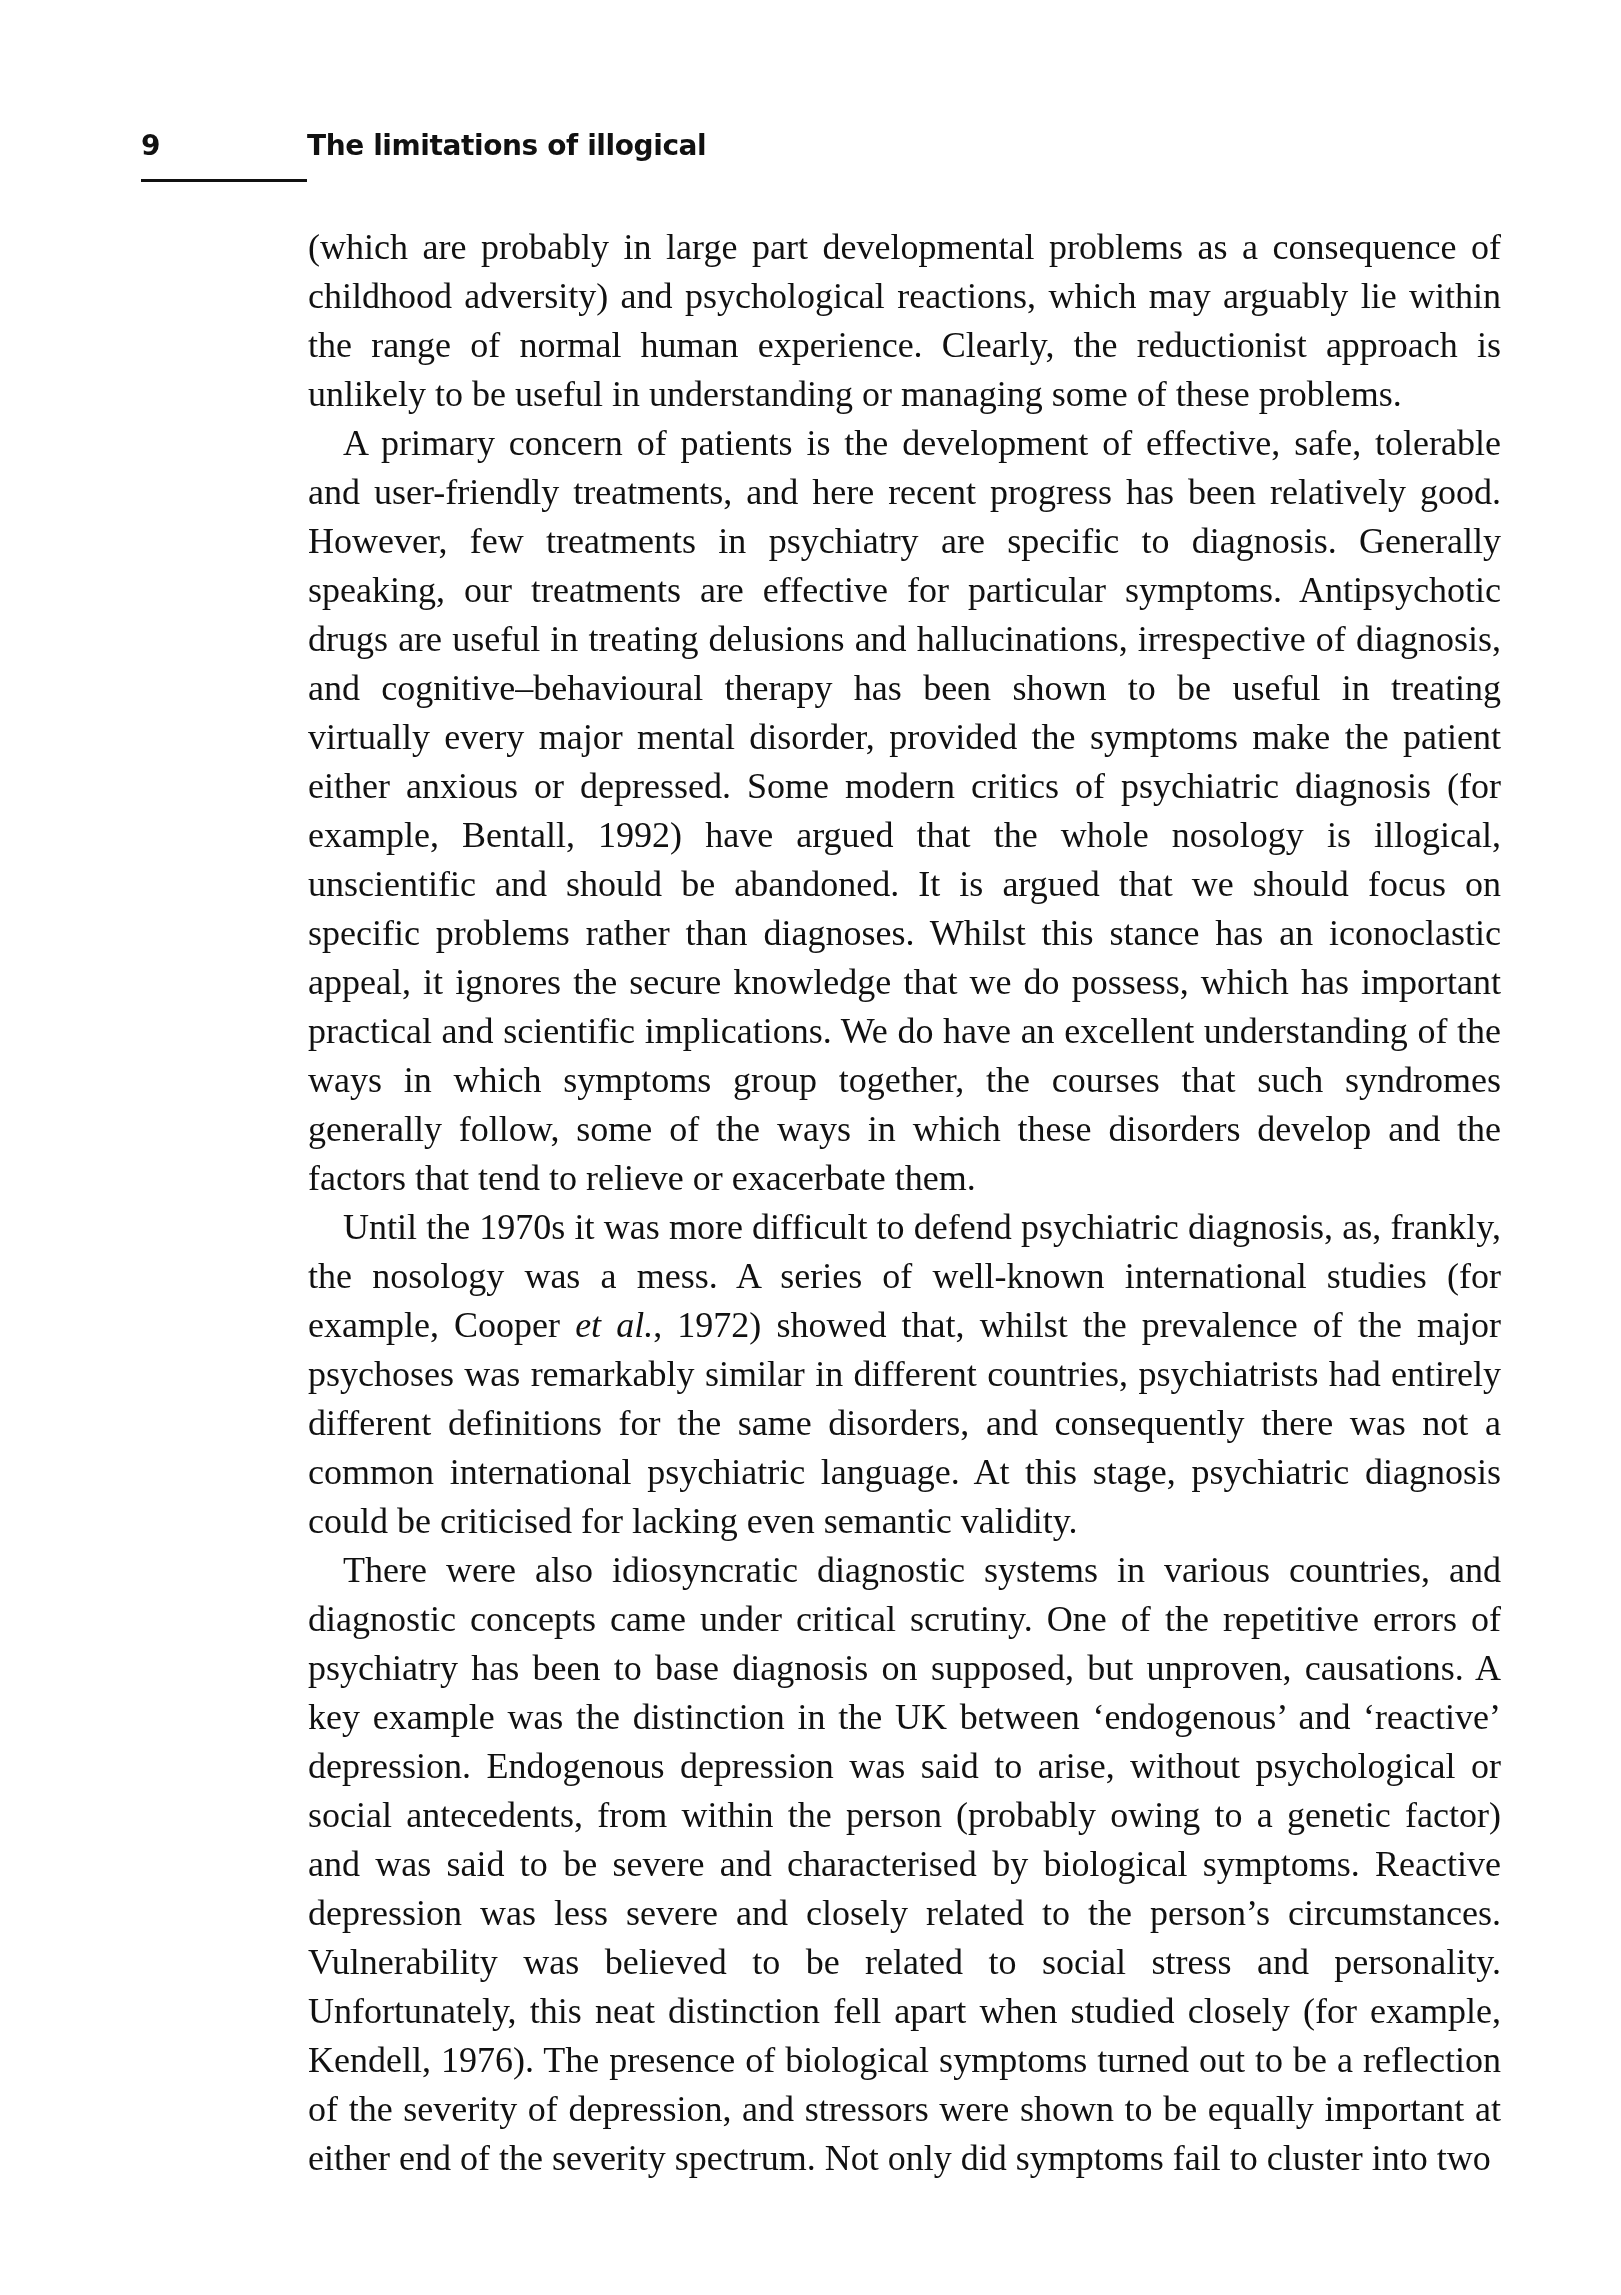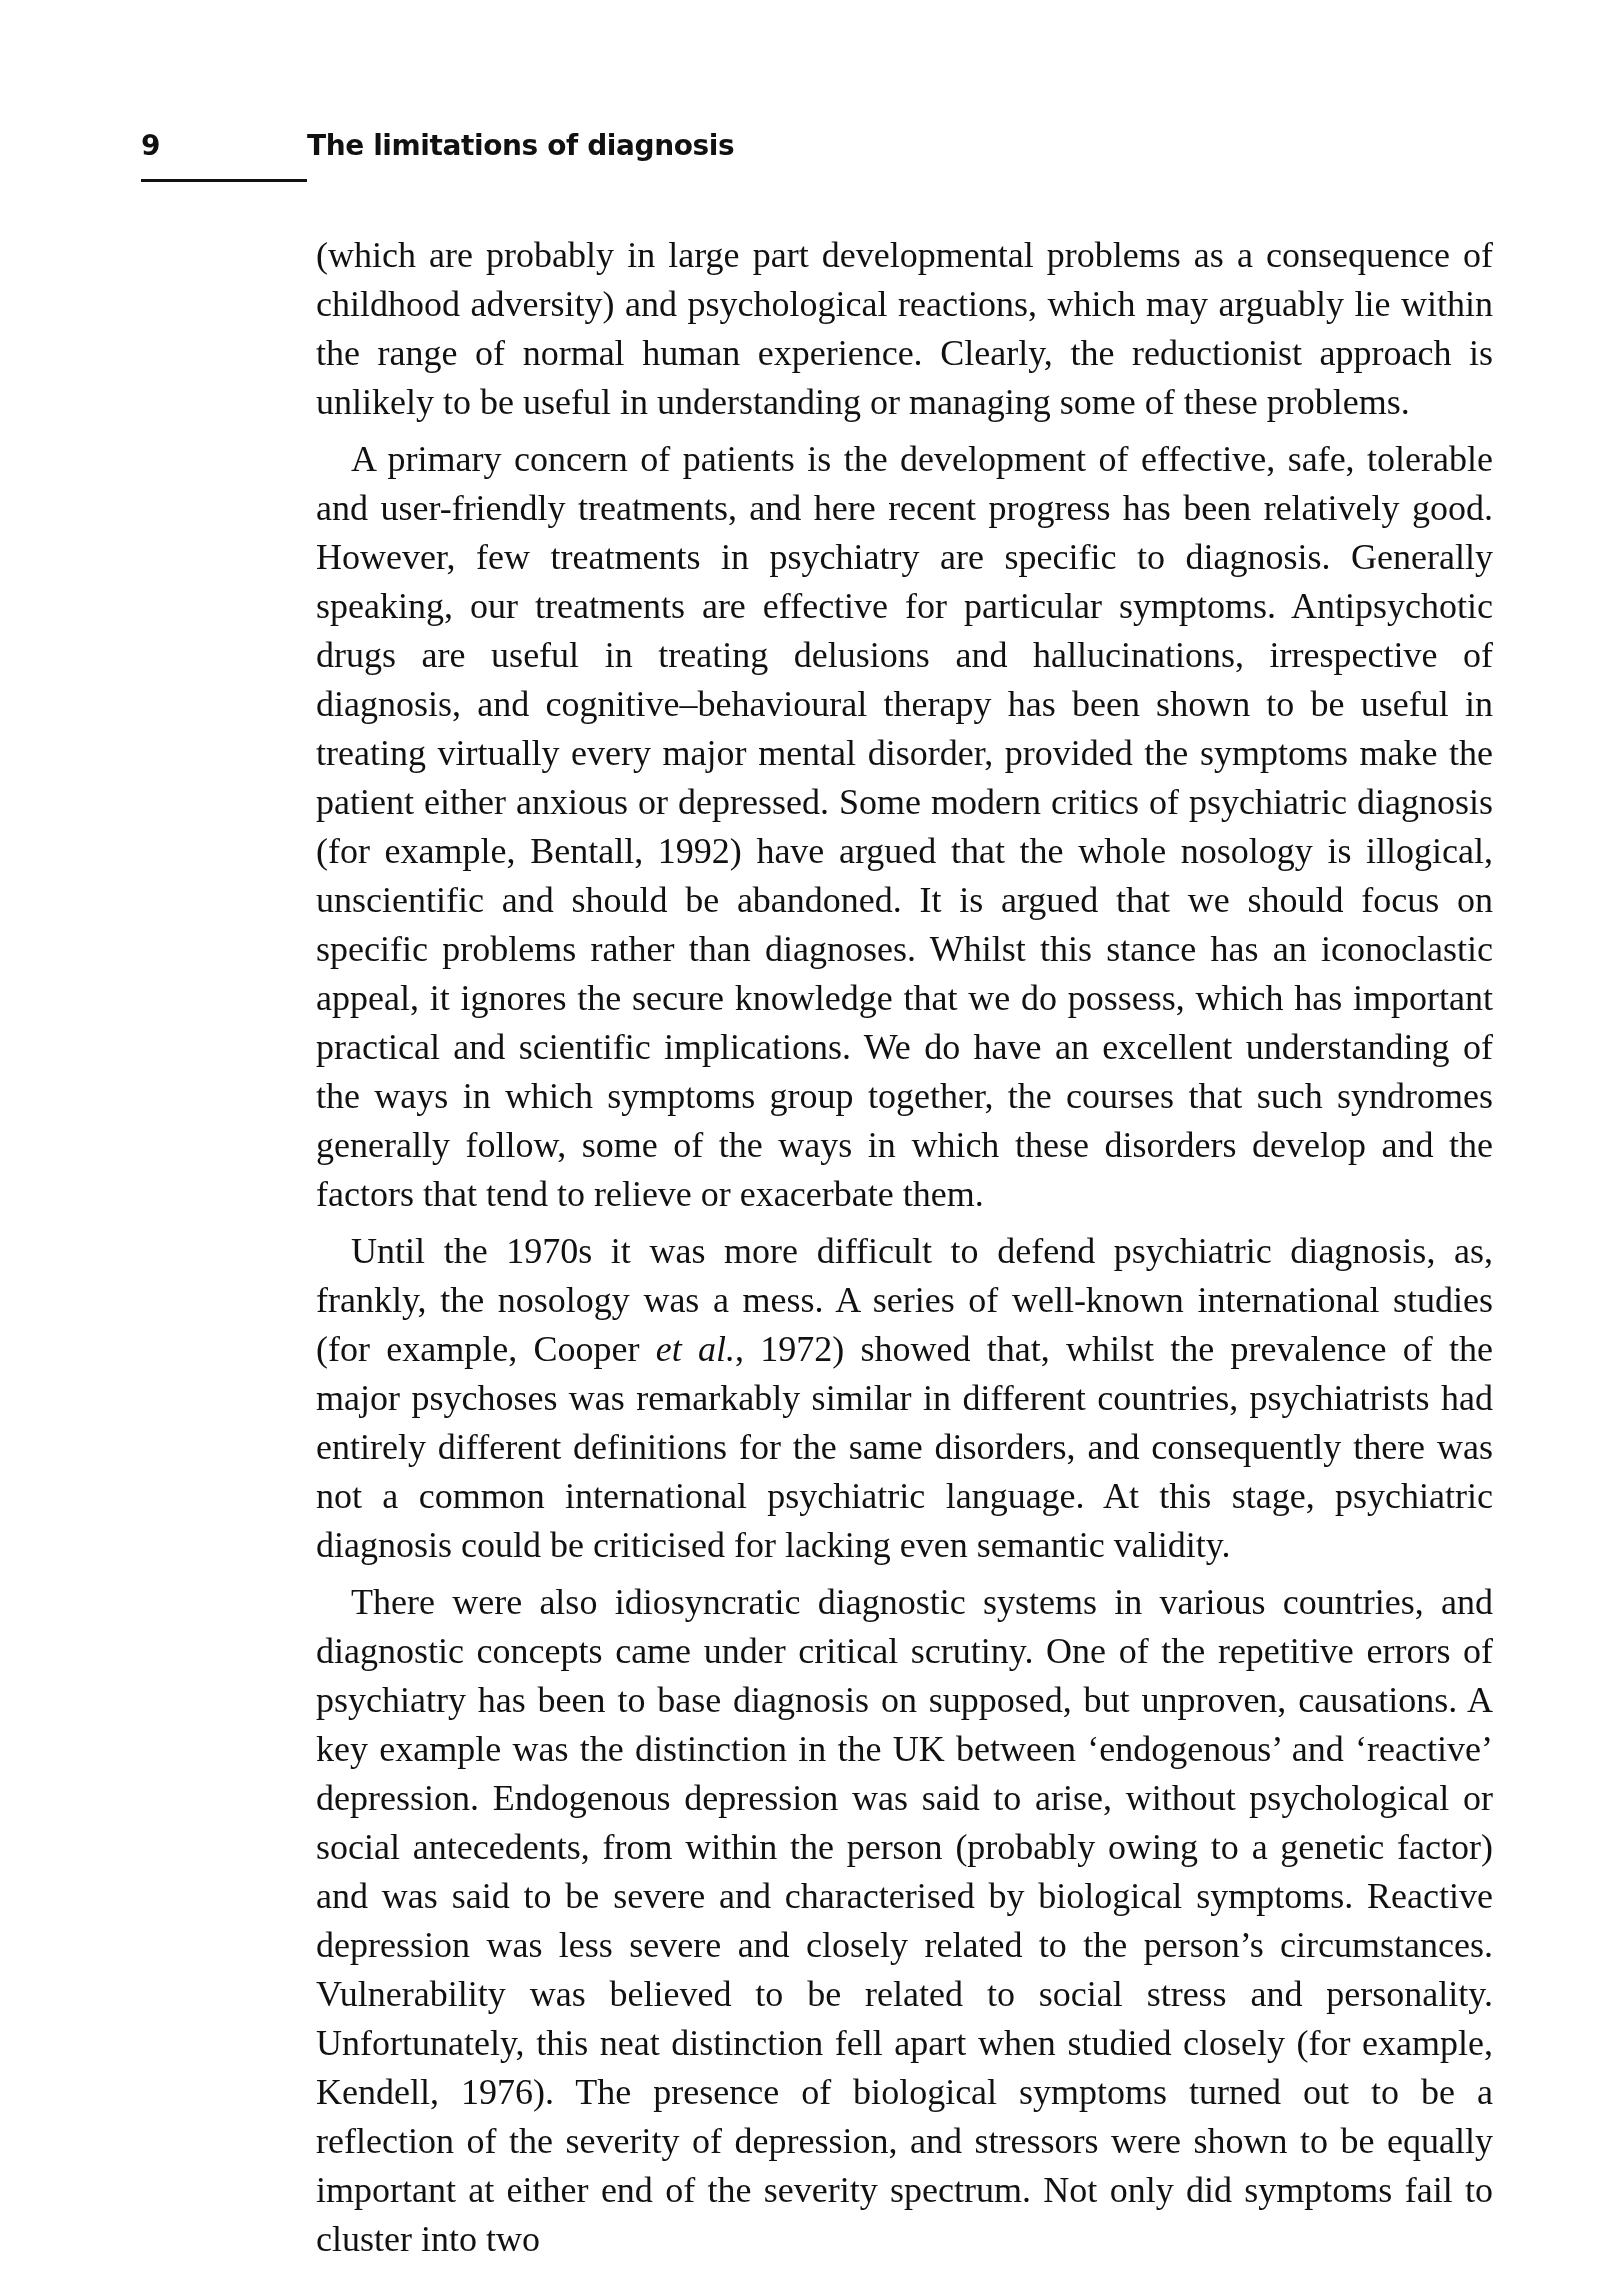--- a/index.html
+++ b/index.html
@@ -2,31 +2,31 @@
 <html style="font-size:13.3px"><head>
 <meta charset="utf-8">
 <style>
   html, body { margin: 0; padding: 0; background: #ffffff; }
   body { width: 1622px; height: 2295px; position: relative; overflow: hidden; color: #111; }
   .running-head { position: absolute; top: 125px; left: 141px; width: 1364px; height: 58px; }
   .page-number { position: absolute; left: 0; top: 0; font-family: "DejaVu Sans", sans-serif; font-weight: bold; font-size: 28px; line-height: 42px; }
   .head-rule { position: absolute; left: 0; top: 54px; width: 166px; height: 3.3px; background: #111; }
   .chapter-title { position: absolute; left: 166px; top: 0; font-family: "DejaVu Sans", sans-serif; font-weight: bold; font-size: 28px; line-height: 42px; letter-spacing: -0.4px; }
   .text-block { position: absolute; left: 308px; top: 223px; width: 1193px; font-family: "Liberation Serif", serif; font-size: 36px; line-height: 49px; text-align: justify; }
-  .para { margin: 8px; text-indent: 35px; hyphens: none; }
+  .para { margin: 0; text-indent: 35px; hyphens: none; }
   .para.first { text-indent: 0; }
   em { }
 </style>
 </head>
 <body>
 
 <div class="running-head">
   <span class="page-number">9</span>
   <div class="head-rule"></div>
-  <span class="chapter-title">The limitations of diagnosis</span>
+  <span class="chapter-title">The limitations of illogical</span>
 </div>
 
 <div class="text-block">
   <p class="para first">(which are probably in large part developmental problems as a consequence of childhood adversity) and psychological reactions, which may arguably lie within the range of normal human experience. Clearly, the reductionist approach is unlikely to be useful in understanding or managing some of these problems.</p>
   <p class="para">A primary concern of patients is the development of effective, safe, tolerable and user-friendly treatments, and here recent progress has been relatively good. However, few treatments in psychiatry are specific to diagnosis. Generally speaking, our treatments are effective for particular symptoms. Antipsychotic drugs are useful in treating delusions and hallucinations, irrespective of diagnosis, and cognitive–behavioural therapy has been shown to be useful in treating virtually every major mental disorder, provided the symptoms make the patient either anxious or depressed. Some modern critics of psychiatric diagnosis (for example, Bentall, 1992) have argued that the whole nosology is illogical, unscientific and should be abandoned. It is argued that we should focus on specific problems rather than diagnoses. Whilst this stance has an iconoclastic appeal, it ignores the secure knowledge that we do possess, which has important practical and scientific implications. We do have an excellent understanding of the ways in which symptoms group together, the courses that such syndromes generally follow, some of the ways in which these disorders develop and the factors that tend to relieve or exacerbate them.</p>
   <p class="para"><span>Until the 1970s it was more difficult to defend psychiatric diagnosis, as, frankly, the nosology was a mess. A series of well-known international studies (for example, Cooper </span><em>et al.</em><span>, 1972) showed that, whilst the prevalence of the major psychoses was remarkably similar in different countries, psychiatrists had entirely different definitions for the same disorders, and consequently there was not a common international psychiatric language. At this stage, psychiatric diagnosis could be criticised for lacking even semantic validity.</span></p>
   <p class="para">There were also idiosyncratic diagnostic systems in various countries, and diagnostic concepts came under critical scrutiny. One of the repetitive errors of psychiatry has been to base diagnosis on supposed, but unproven, causations. A key example was the distinction in the UK between ‘endogenous’ and ‘reactive’ depression. Endogenous depression was said to arise, without psychological or social antecedents, from within the person (probably owing to a genetic factor) and was said to be severe and characterised by biological symptoms. Reactive depression was less severe and closely related to the person’s circumstances. Vulnerability was believed to be related to social stress and personality. Unfortunately, this neat distinction fell apart when studied closely (for example, Kendell, 1976). The presence of biological symptoms turned out to be a reflection of the severity of depression, and stressors were shown to be equally important at either end of the severity spectrum. Not only did symptoms fail to cluster into two</p>
 </div>
 
 

